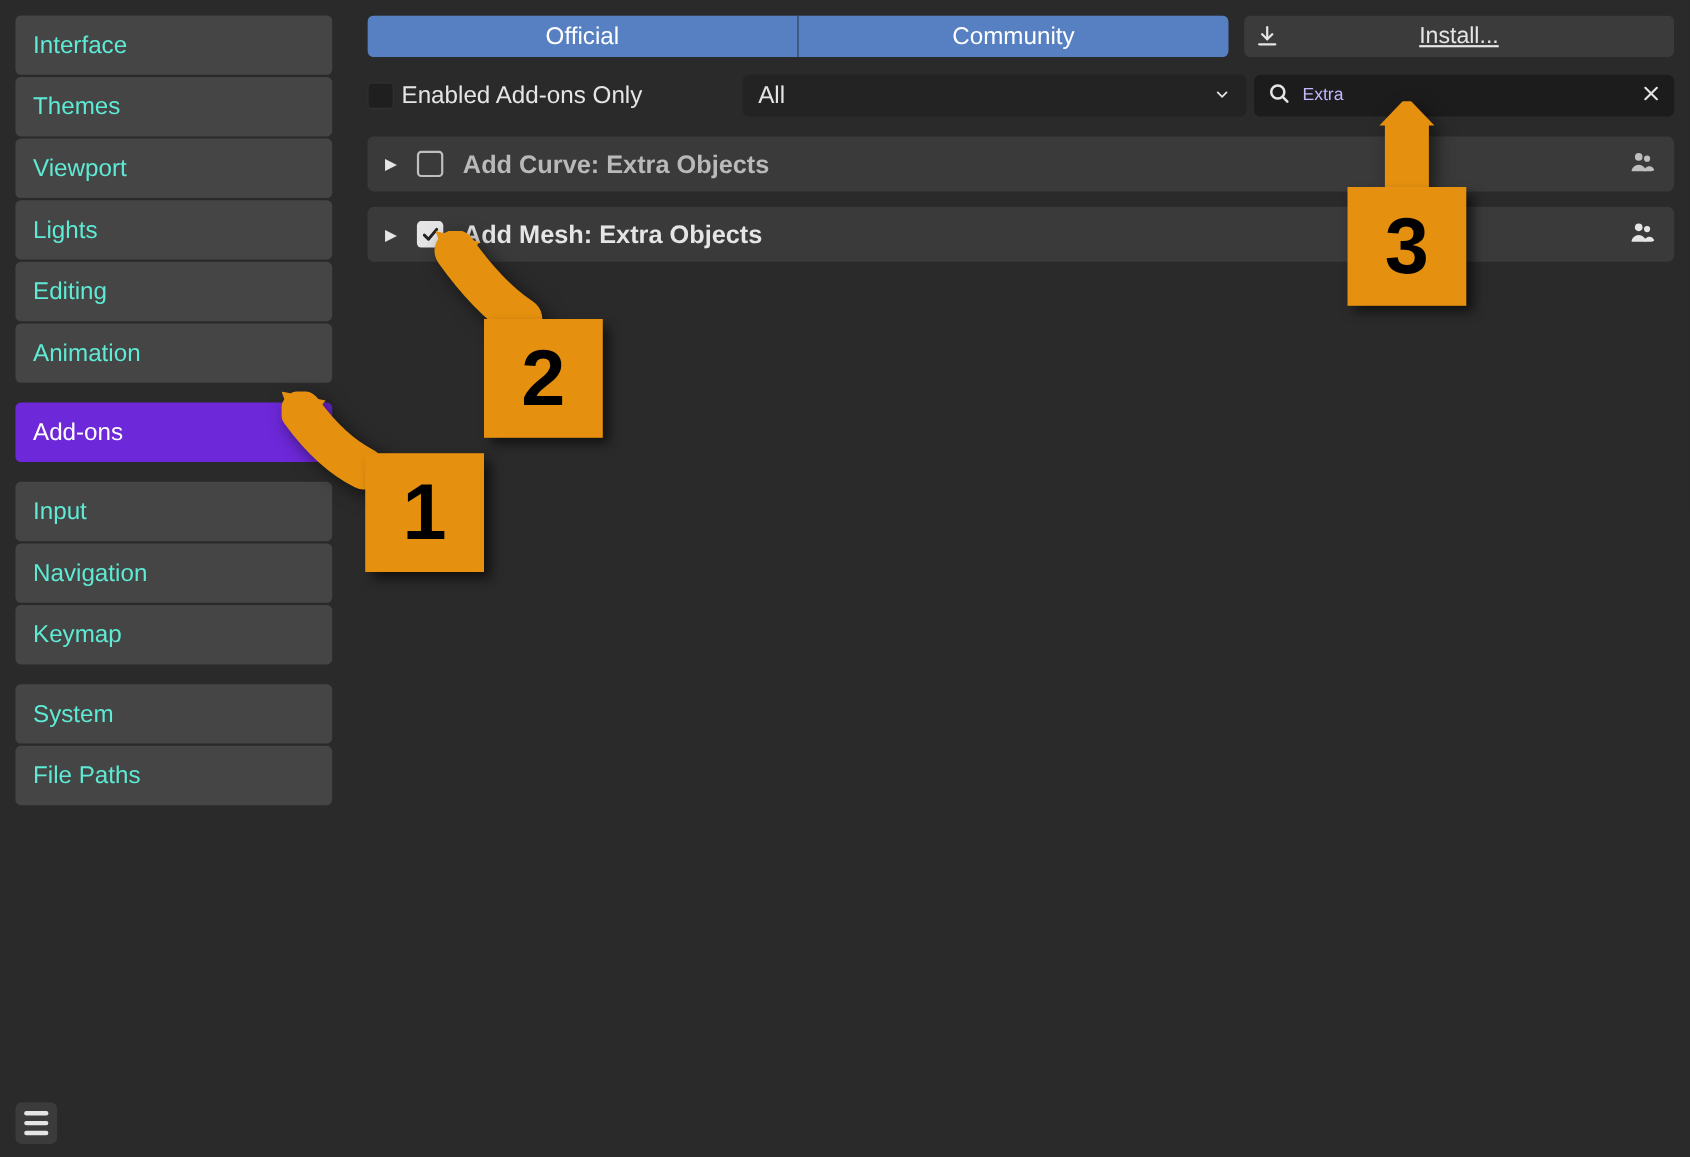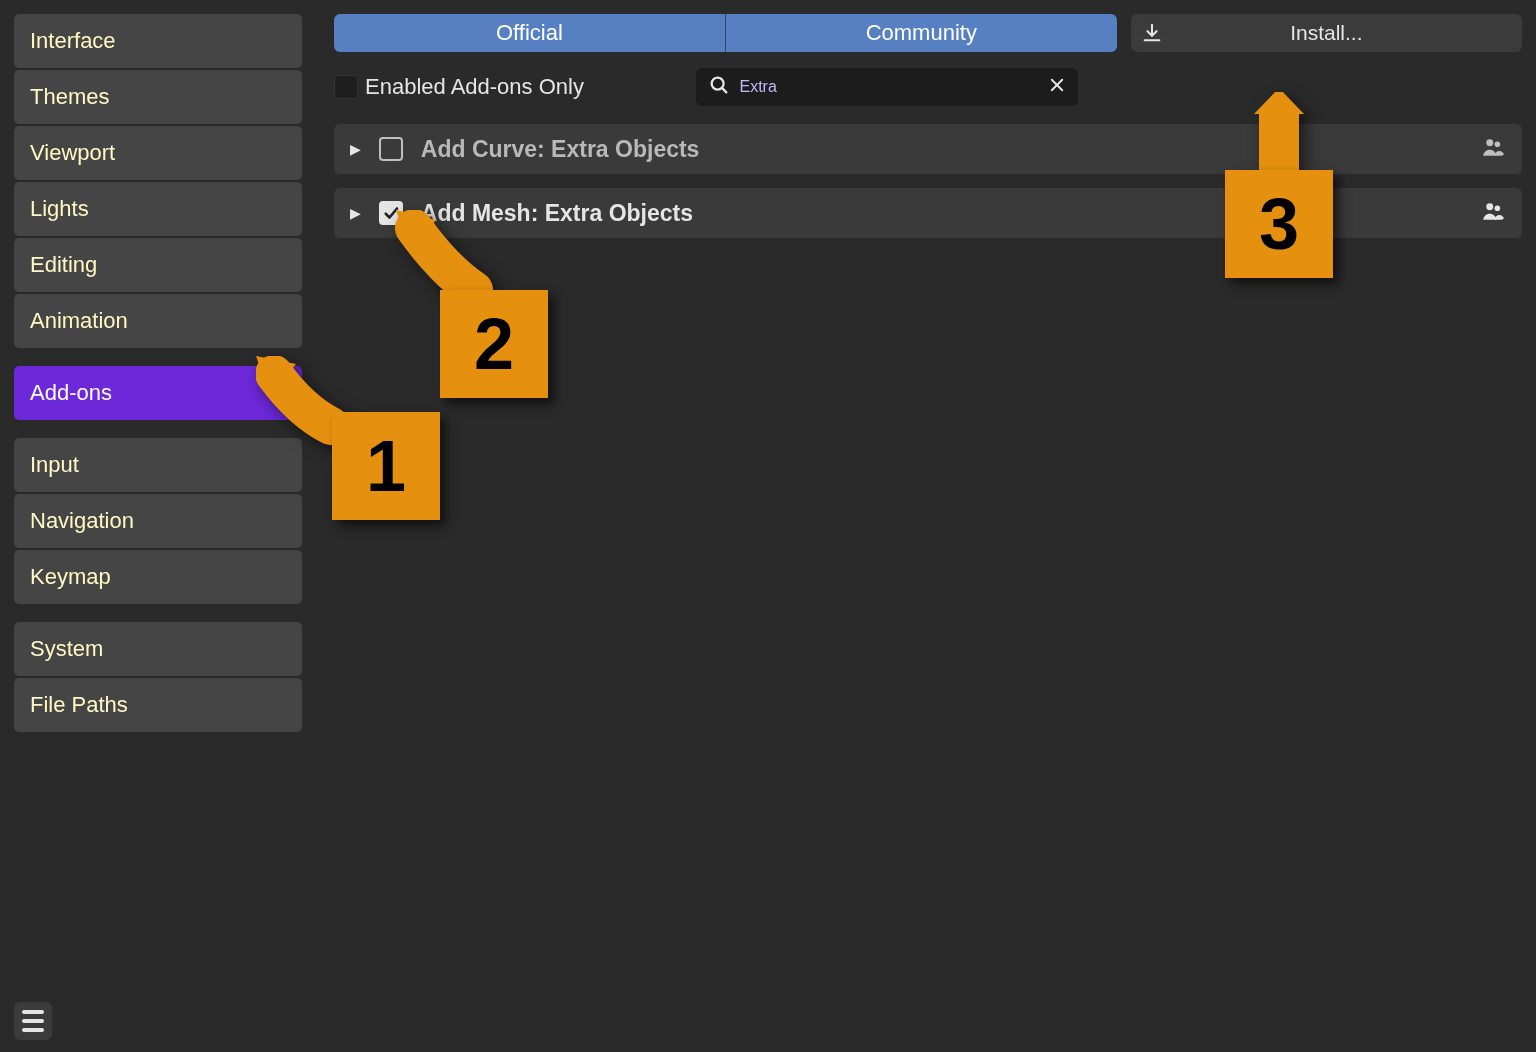--- a/index.html
+++ b/index.html
@@ -31,21 +31,21 @@
     gap: 18px;
     position: relative;
   }
   .side-group {
     display: flex;
     flex-direction: column;
     gap: 2px;
   }
   .side-item {
     background: #454545;
-    color: #fef9c3;
+    color: #5eead4;
     font-size: 22px;
     padding: 14px 16px;
     border-radius: 5px;
     cursor: pointer;
   }
   .side-item.active {
     background: #6d28d9;
     color: #ffffff;
   }
 
@@ -293,37 +293,45 @@
   </div>
 
   <div class="main">
 
     <div class="top-row">
       <div class="tabs">
         <div class="tab">Official</div>
         <div class="tab">Community</div>
       </div>
       <div class="btn-pair" style="flex:1;">
-        <div class="btn" style="flex:1;">
+        <div class="btn" style="flex:1;text-decoration:underline;">
           <span class="icon-slot">
             <svg width="22" height="22" viewBox="0 0 24 24" fill="none" stroke="#e5e5e5" stroke-width="2.2" stroke-linecap="round" stroke-linejoin="round">
               <path d="M12 3v12"></path>
                 <path d="M7 10l5 5 5-5"></path>
                 <path d="M4 20h16"></path>
             </svg>
           </span>
           <span class="label-slot">Install...</span>
         </div>
       </div>
     </div>
 
     <div class="filter-row">
       <div class="chk"></div>
       <span class="filter-label">Enabled Add-ons Only</span>
       <div style="flex:0.18"></div>
+      <div class="dropdown">
+        <span>All</span>
+        <span>
+          <svg width="16" height="16" viewBox="0 0 24 24" fill="none" stroke="#e5e5e5" stroke-width="2.5" stroke-linecap="round">
+              <polyline points="6 9 12 15 18 9"></polyline>
+            </svg>
+        </span>
+      </div>
       <div class="search">
         <span>
           <svg width="22" height="22" viewBox="0 0 24 24" fill="none" stroke="#e5e5e5" stroke-width="2.5" stroke-linecap="round">
               <circle cx="10.5" cy="10.5" r="6.5"></circle>
               <line x1="20" y1="20" x2="15.2" y2="15.2"></line>
             </svg>
         </span>
         <input type="text" value="Extra" style="">
         <span class="x">
           <svg width="18" height="18" viewBox="0 0 24 24" fill="none" stroke="#e5e5e5" stroke-width="2.5" stroke-linecap="round">

